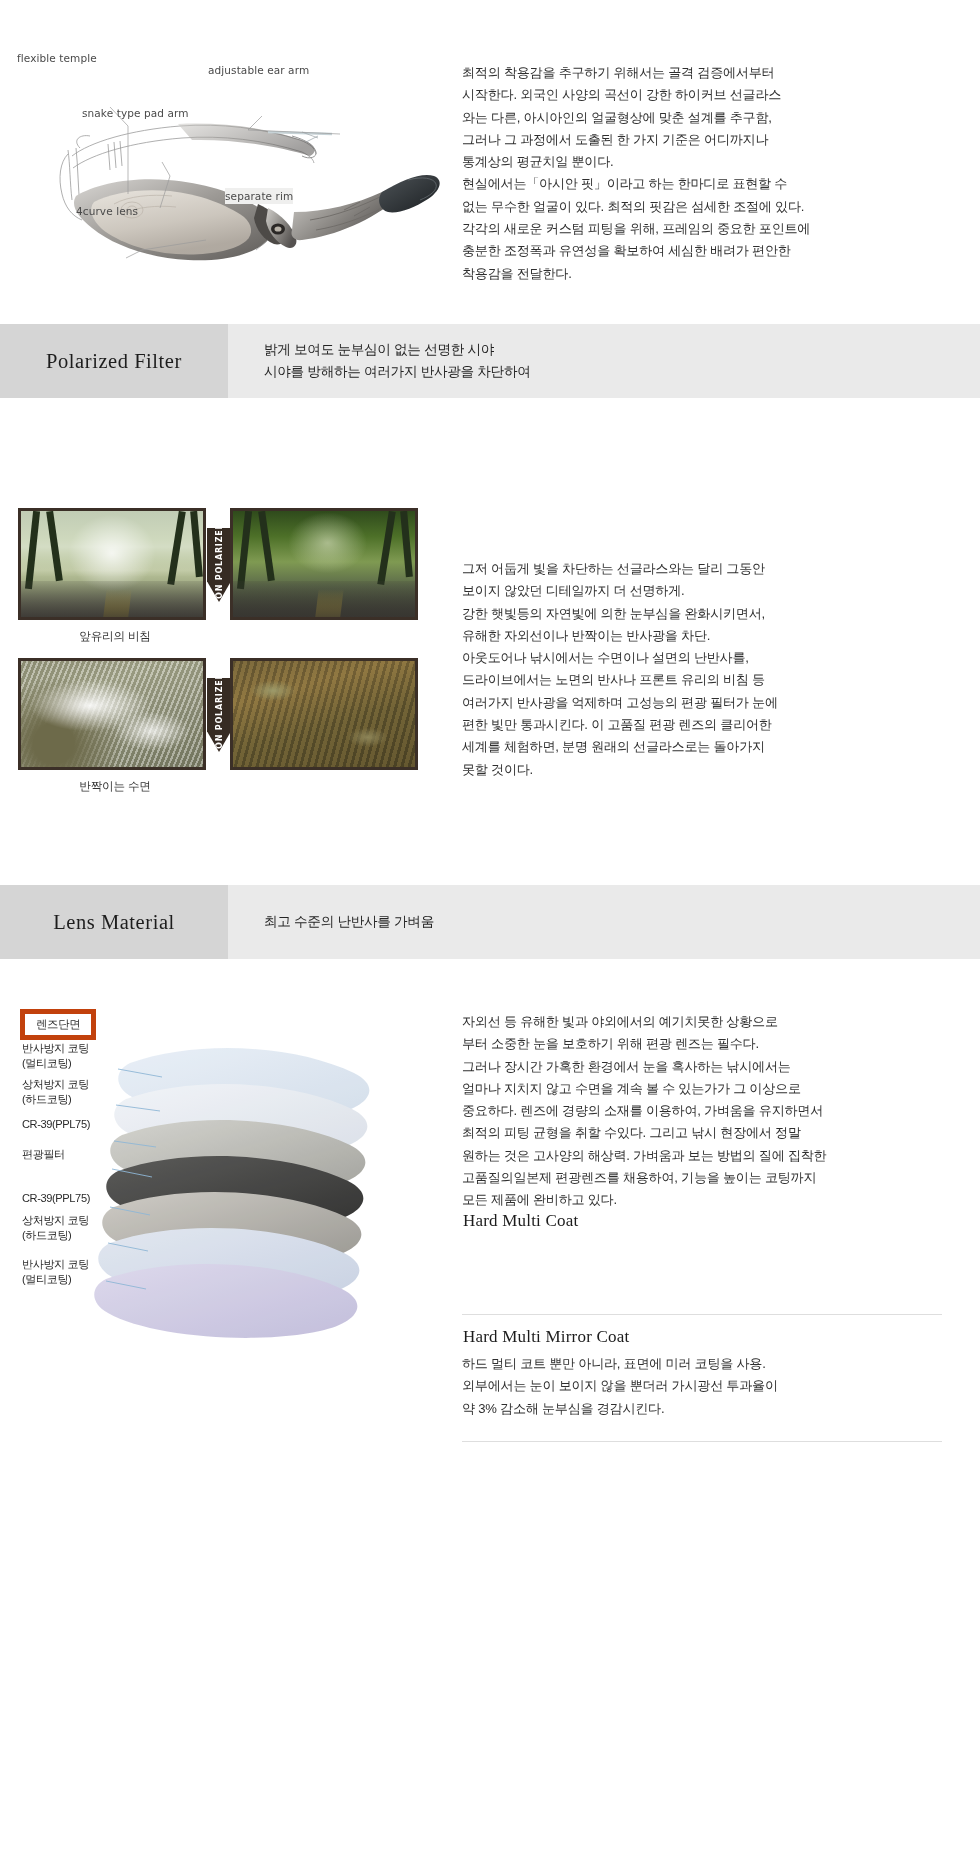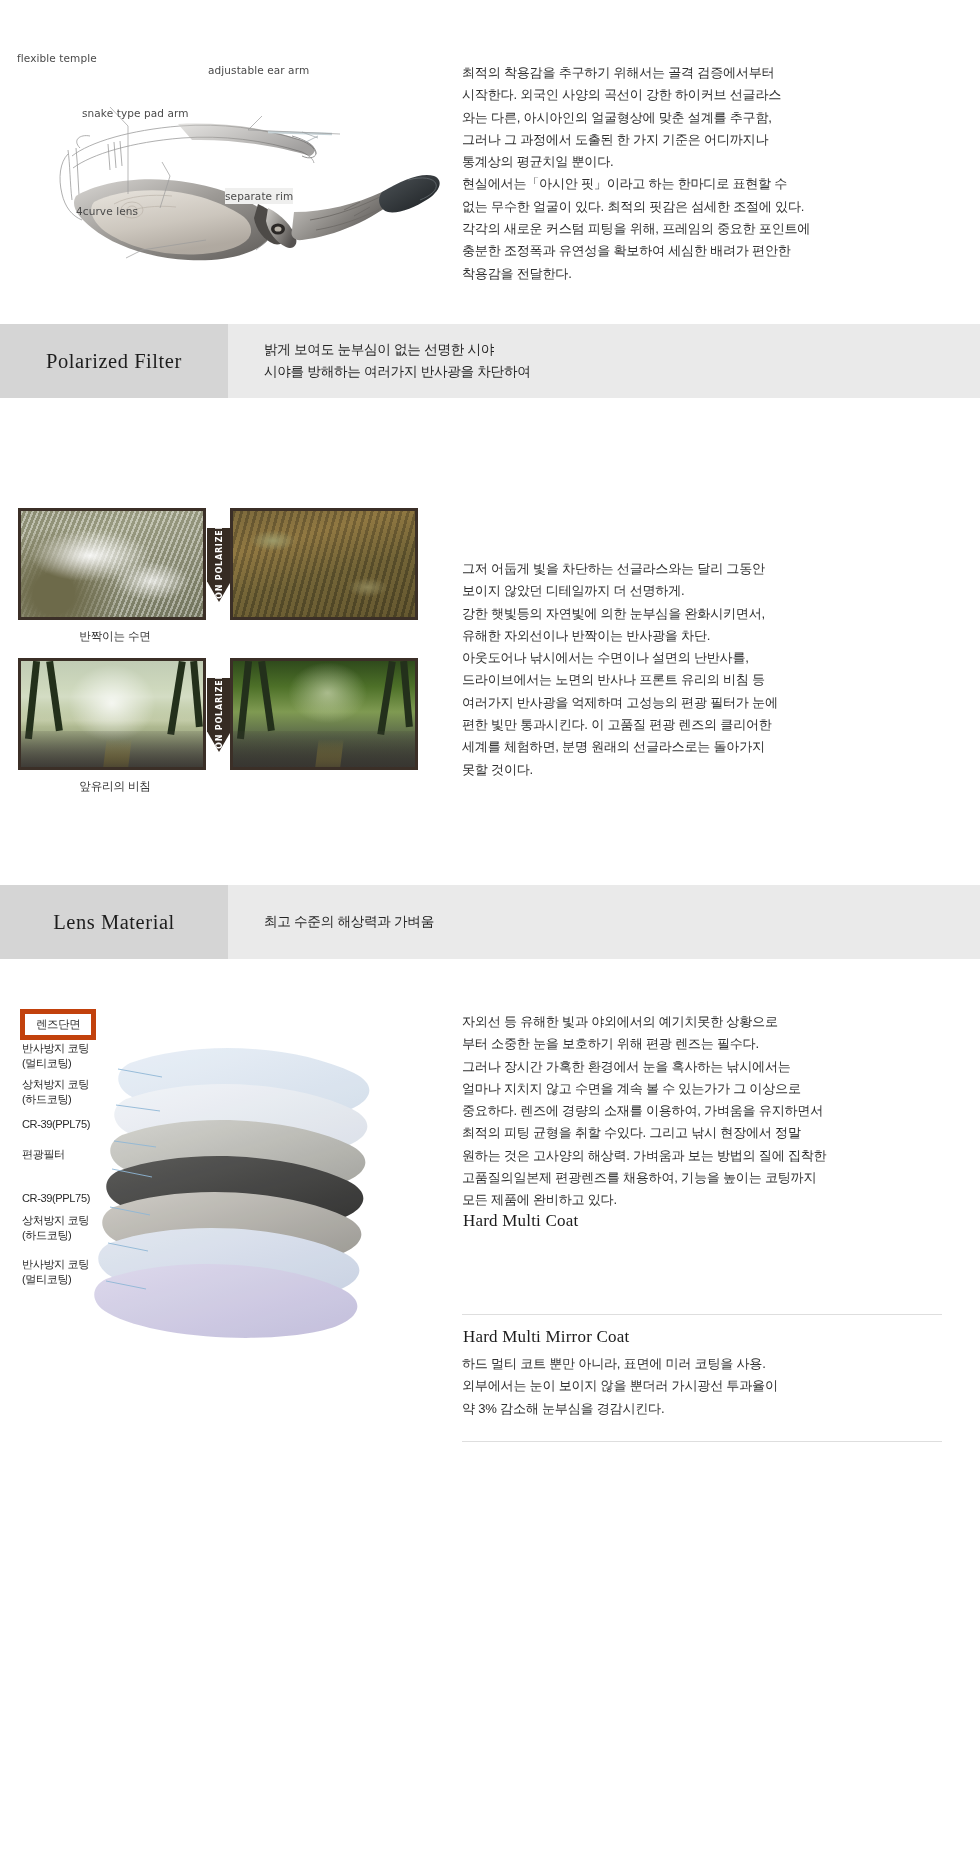--- a/index.html
+++ b/index.html
@@ -309,74 +309,74 @@
       <div>밝게 보여도 눈부심이 없는 선명한 시야</div>
       <div>시야를 방해하는 여러가지 반사광을 차단하여</div>
     </div>
   </div>
 
   <section class="sec-polar">
 
     <div class="photo-grid">
 
       <div class="photo-row" style="height:150px;">
-        <div class="photo left ph-stream-off">
-          <div class="inner"></div>
-        </div>
-        <div class="arrow-tag">
-          <span>ON POLARIZED</span>
-        </div>
-        <div class="photo right ph-stream-on">
-          <div class="inner"></div>
-        </div>
-        <div class="photo-caption" style="left:0; top:121px;">반짝이는 수면</div>
-      </div>
-
-      <div class="photo-row" style="height:150px;">
         <div class="photo left ph-road-off">
           <div class="inner">
             <span class="tree" style="left:8px;  top:0;  height:74%; transform:rotate(6deg);"></span>
             <span class="tree" style="left:30px; top:0;  height:66%; transform:rotate(-8deg);"></span>
             <span class="tree" style="left:152px;top:0;  height:70%; transform:rotate(9deg);"></span>
             <span class="tree" style="left:172px;top:0;  height:62%; transform:rotate(-5deg);"></span>
           </div>
         </div>
         <div class="arrow-tag">
           <span>ON POLARIZED</span>
         </div>
         <div class="photo right ph-road-on">
           <div class="inner">
             <span class="tree" style="left:8px;  top:0;  height:74%; transform:rotate(6deg);"></span>
             <span class="tree" style="left:30px; top:0;  height:66%; transform:rotate(-8deg);"></span>
             <span class="tree" style="left:150px;top:0;  height:70%; transform:rotate(9deg);"></span>
             <span class="tree" style="left:170px;top:0;  height:62%; transform:rotate(-5deg);"></span>
           </div>
         </div>
         <div class="photo-caption" style="left:0; top:121px;">앞유리의 비침</div>
+      </div>
+
+      <div class="photo-row" style="height:150px;">
+        <div class="photo left ph-stream-off">
+          <div class="inner"></div>
+        </div>
+        <div class="arrow-tag">
+          <span>ON POLARIZED</span>
+        </div>
+        <div class="photo right ph-stream-on">
+          <div class="inner"></div>
+        </div>
+        <div class="photo-caption" style="left:0; top:121px;">반짝이는 수면</div>
       </div>
     </div>
 
     <div class="polar-copy" style="top: 160px; white-space: pre-line;">그저 어둡게 빛을 차단하는 선글라스와는 달리 그동안
 보이지 않았던 디테일까지 더 선명하게.
 강한 햇빛등의 자연빛에 의한 눈부심을 완화시키면서,
 유해한 자외선이나 반짝이는 반사광을 차단.
 아웃도어나 낚시에서는 수면이나 설면의 난반사를,
 드라이브에서는 노면의 반사나 프론트 유리의 비침 등
 여러가지 반사광을 억제하며 고성능의 편광 필터가 눈에
 편한 빛만 통과시킨다. 이 고품질 편광 렌즈의 클리어한
 세계를 체험하면, 분명 원래의 선글라스로는 돌아가지
 못할 것이다.</div>
   </section>
 
   <div class="band">
     <div class="band-title">
       <span>Lens Material</span>
     </div>
     <div class="band-sub">
-      <div>최고 수준의 해상력과 가벼움</div>
+      <div>최고 수준의 난반사를 가벼움</div>
     </div>
   </div>
 
   <section class="sec-lens">
 
     <div class="lens-art">
       <svg viewBox="0 0 420 330" xmlns="http://www.w3.org/2000/svg">
         <defs>
           <linearGradient id="lyA" x1="0" y1="0" x2="1" y2="1">
             <stop offset="0%" stop-color="#e7eef6"></stop>

